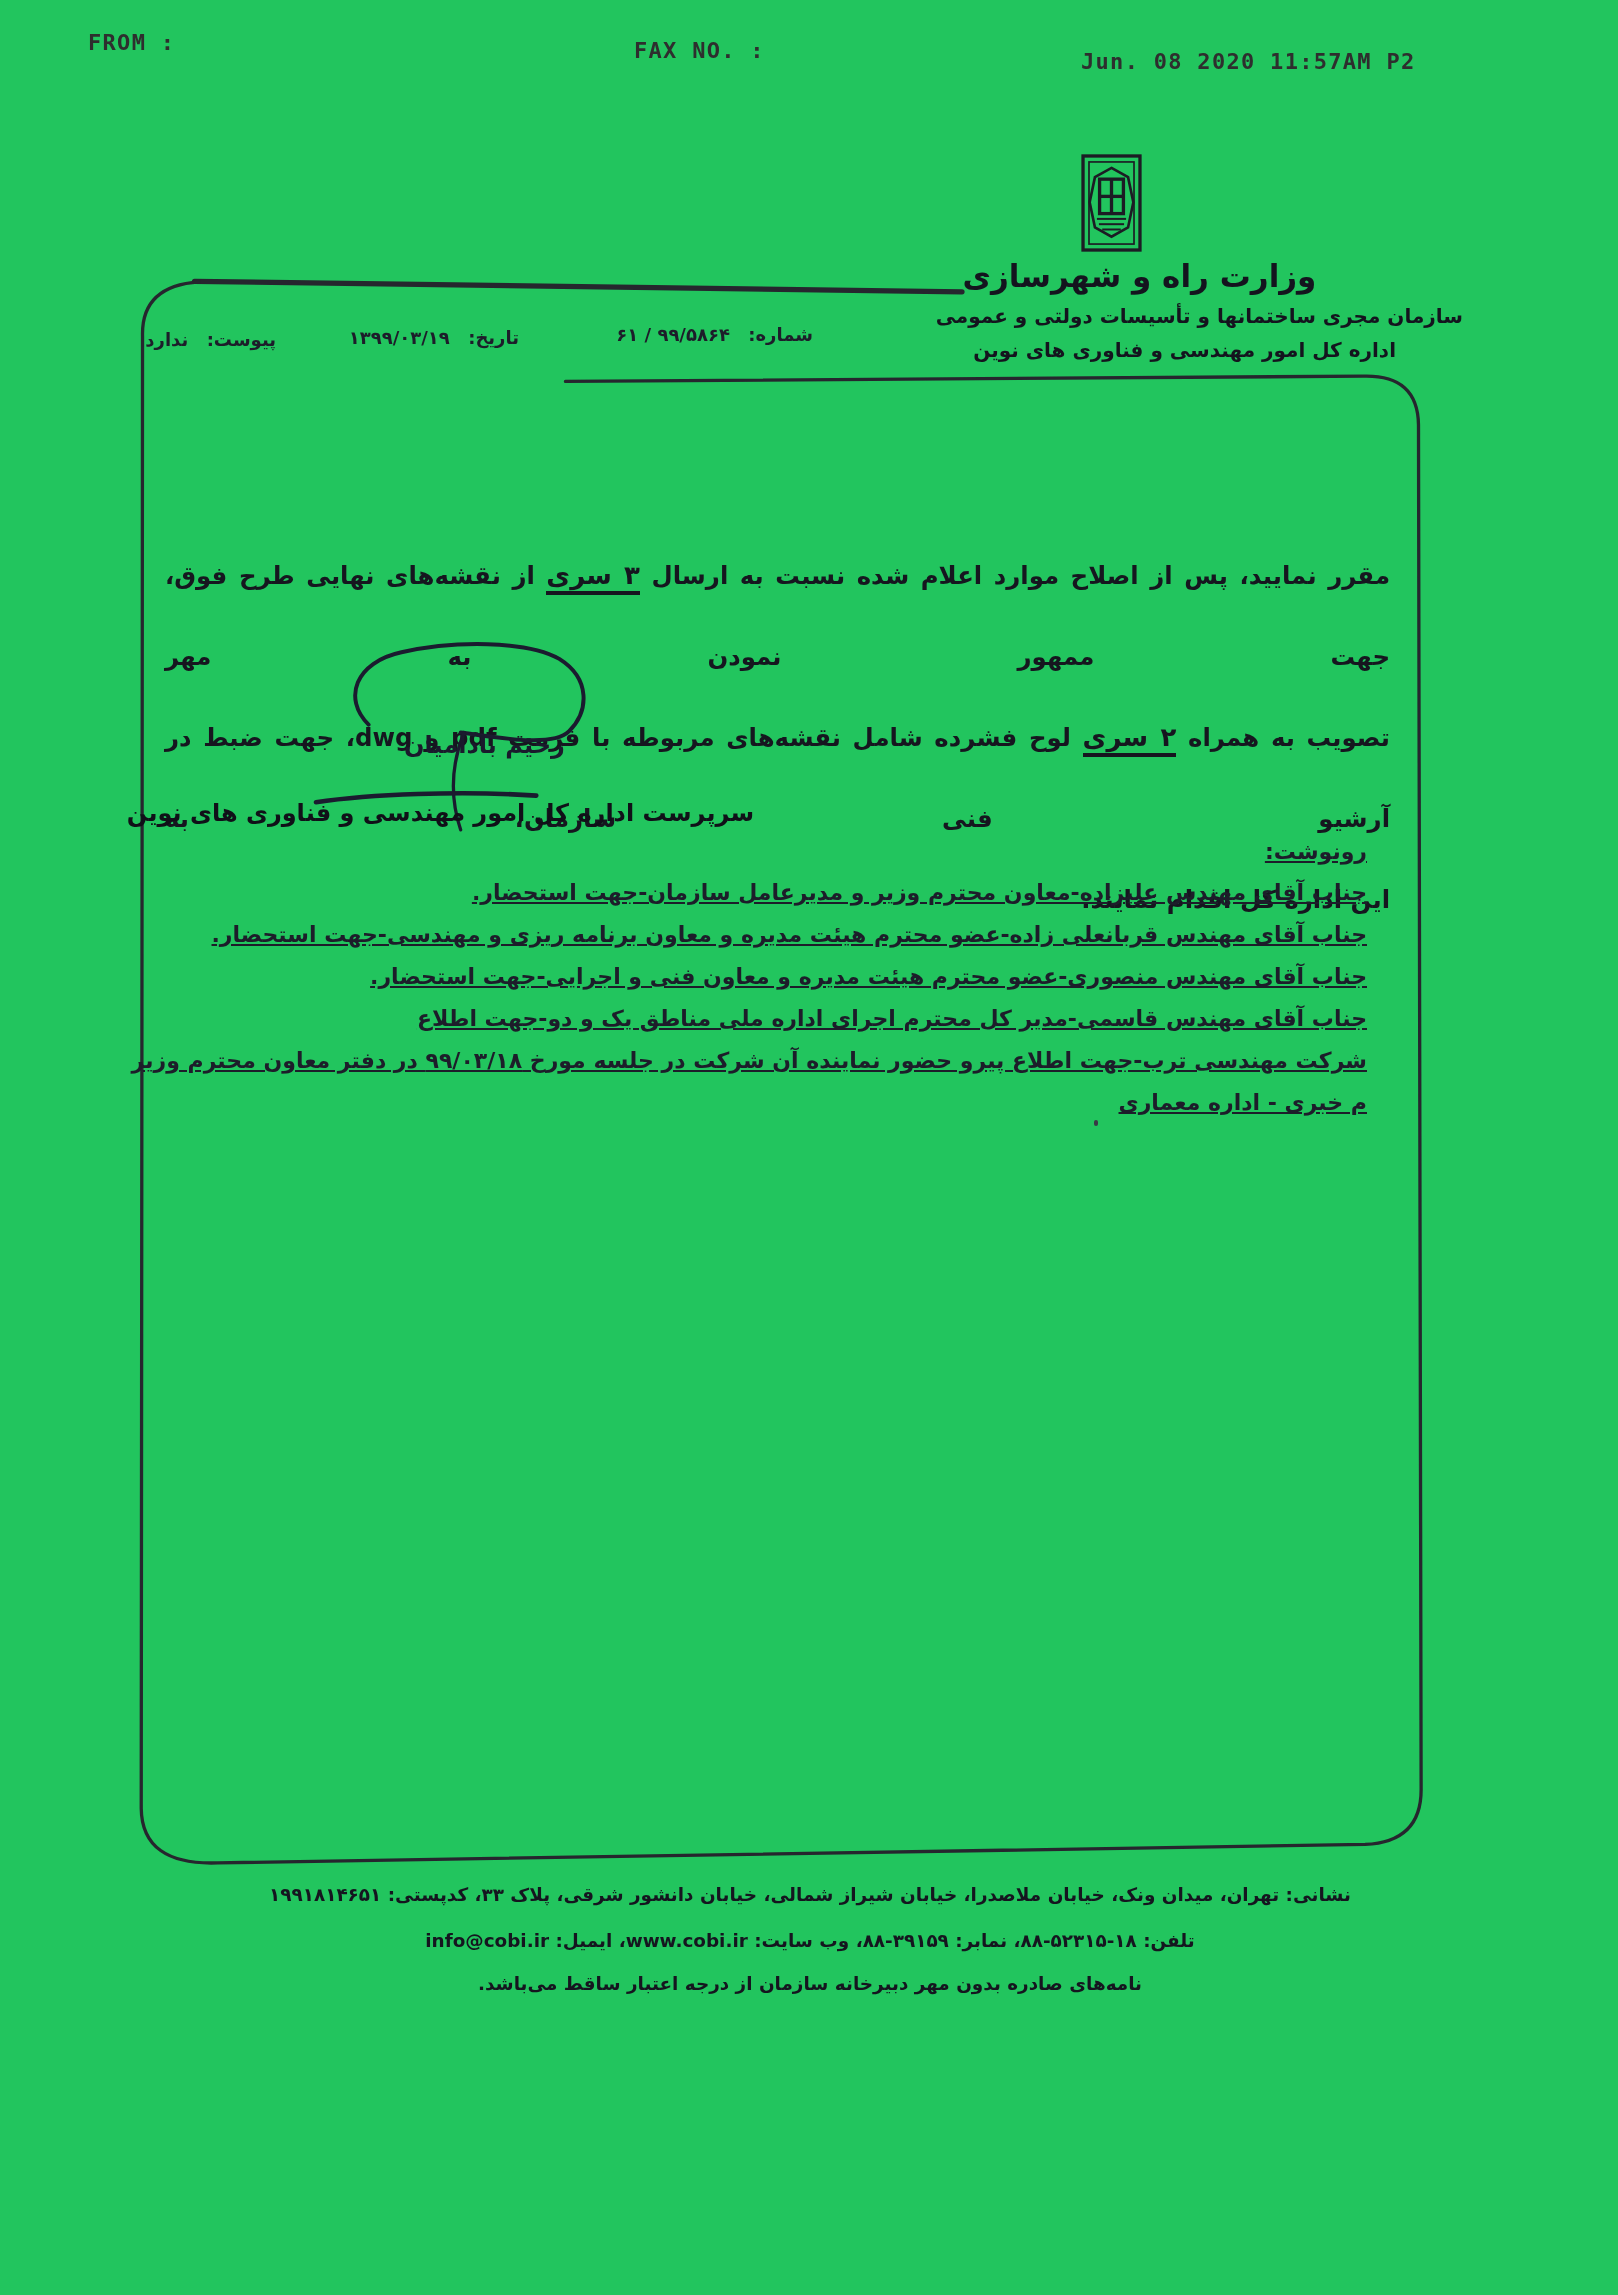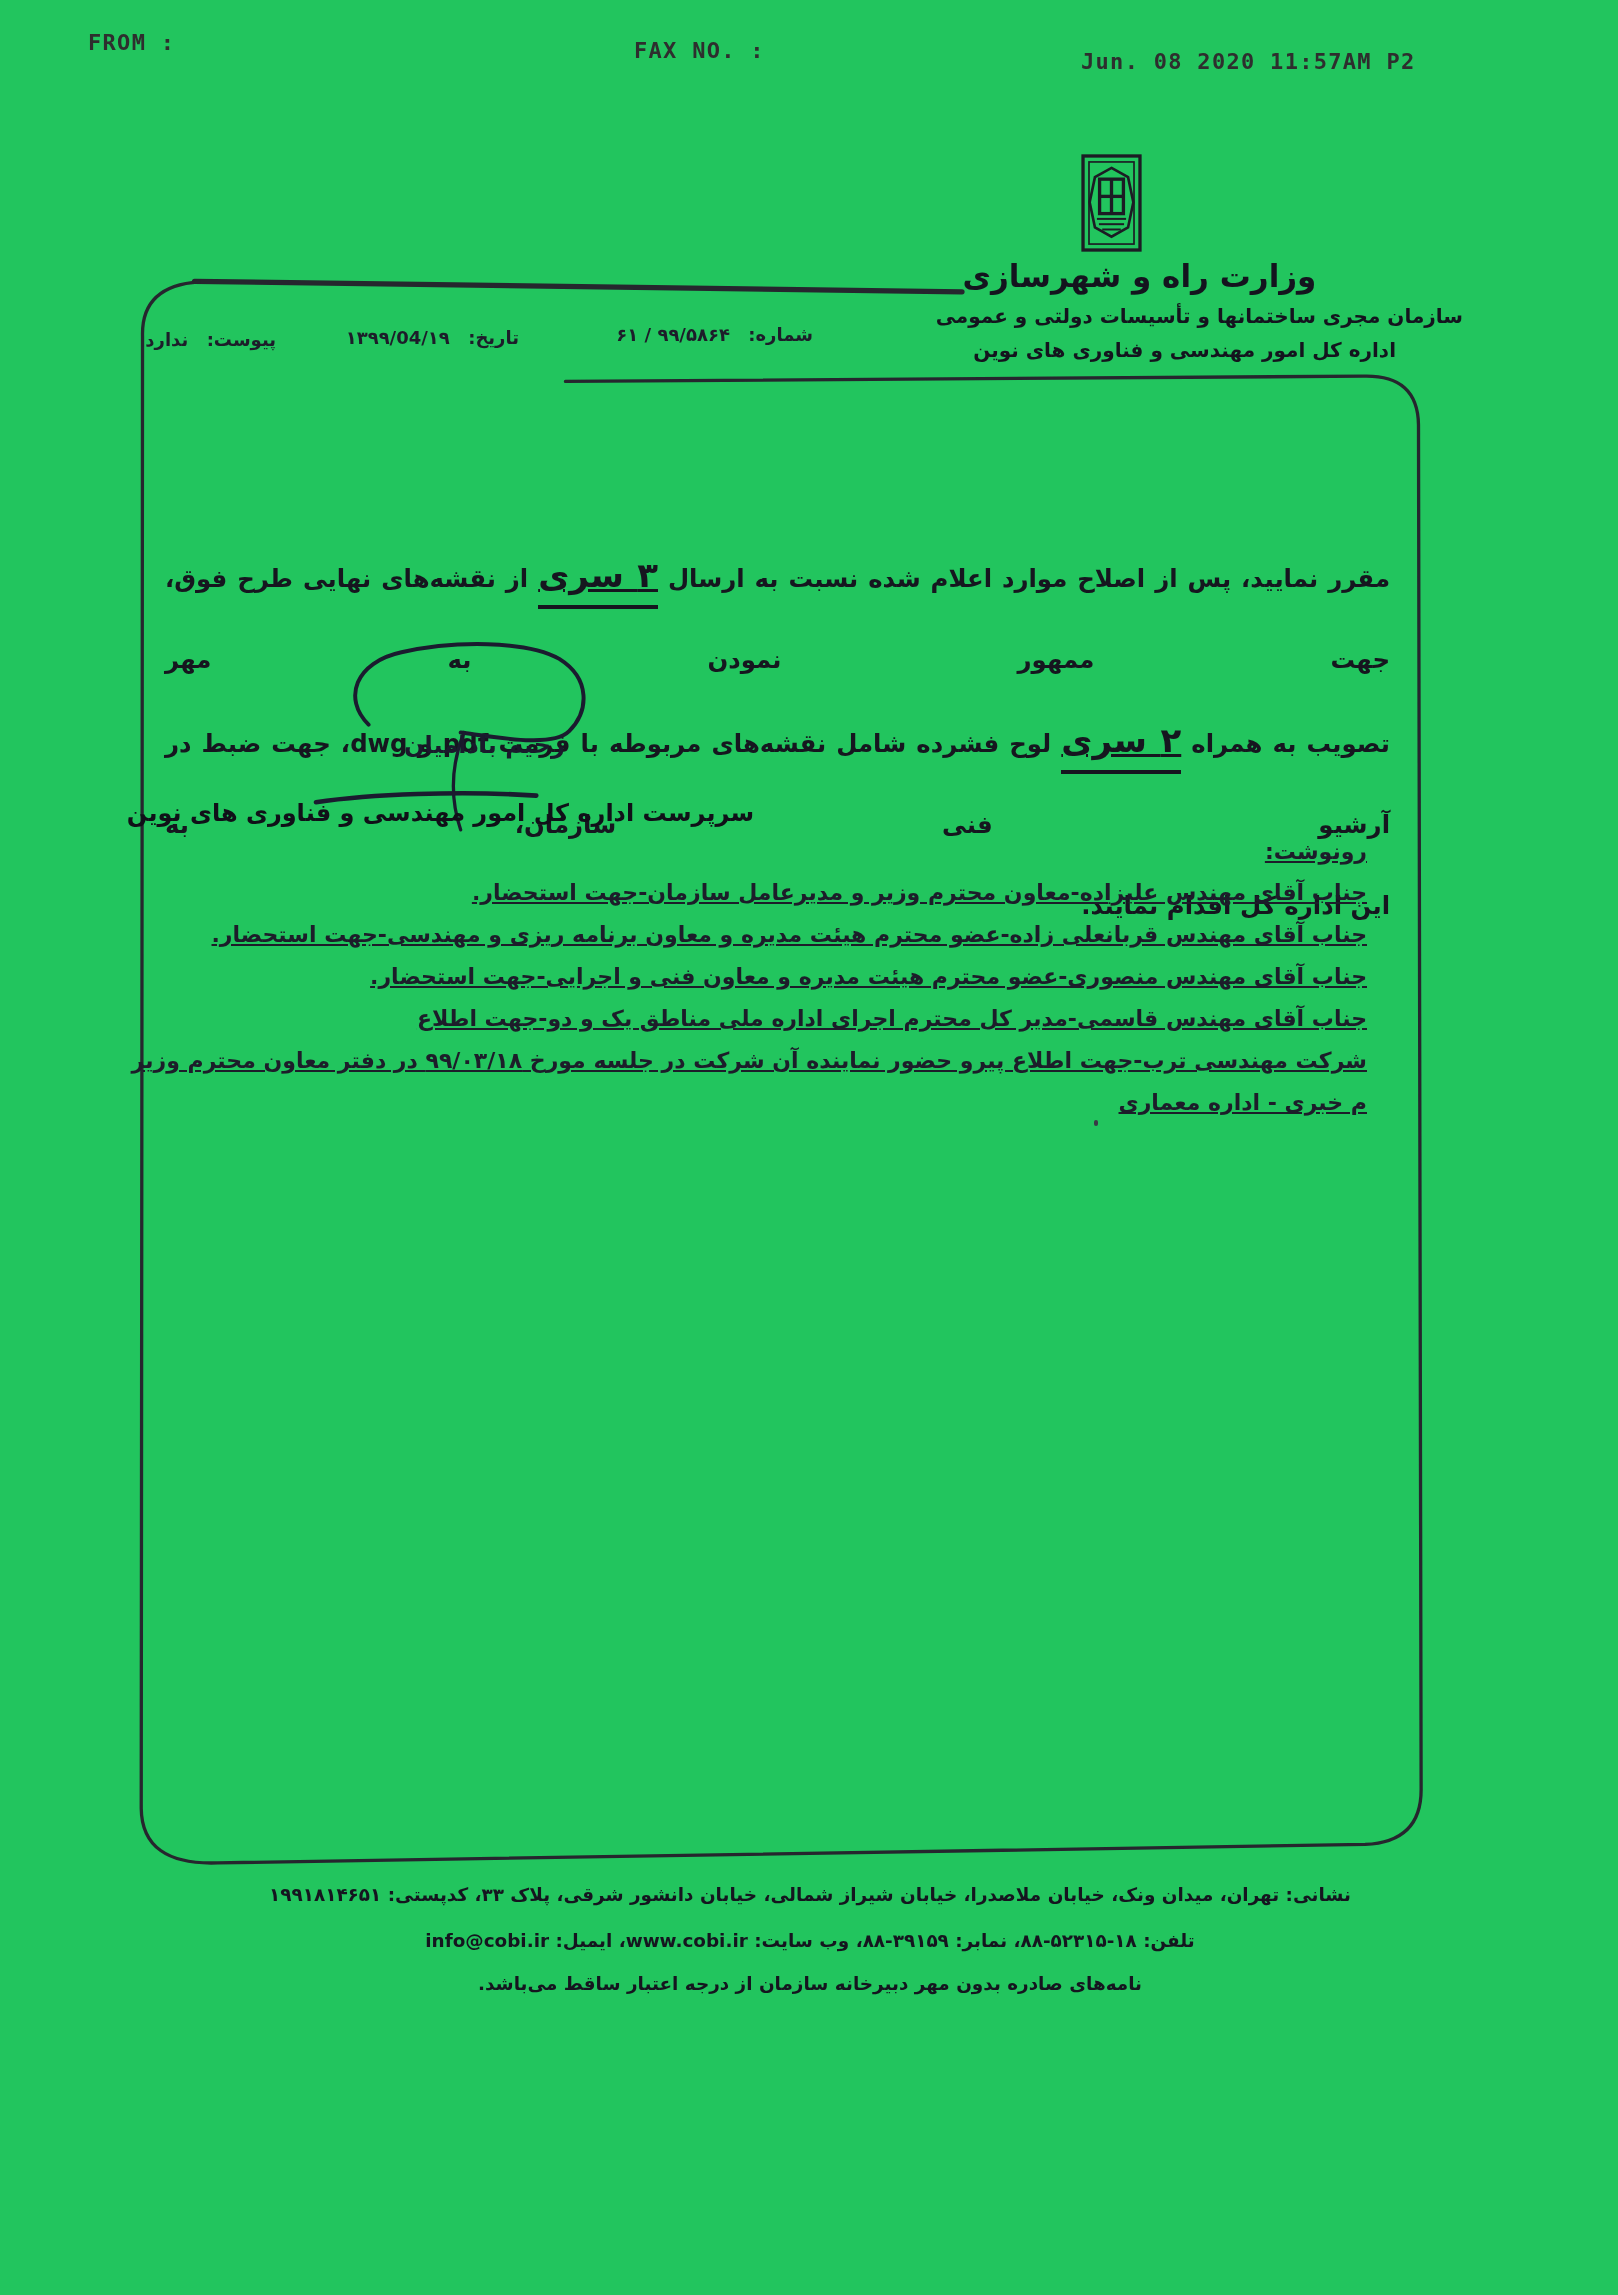--- a/index.html
+++ b/index.html
@@ -19,21 +19,21 @@
   .lh{font-weight:bold;color:#14141e;text-align:center;white-space:nowrap;}
   .lh-ministry{font-size:31px;letter-spacing:0.7px;}
   .lh-sub{font-size:20px;}
   
   .fv{direction:rtl;font-size:18px;font-weight:bold;color:#1d1d2a;white-space:nowrap;margin-left:15px;}
   .fv .val{margin-right:18.4px;}
   
   .body-par{direction:rtl;font-size:24.4px;font-weight:bold;color:#16161f;}
   .body-line{line-height:81px;text-align:justify;white-space:normal;}
   .body-line.full{text-align-last:justify;}
-  .body-line .em{border-bottom:4px solid #16161f;padding-bottom:10px;font-size:34px;text-decoration:underline;}
+  .body-line .em{border-bottom:4px solid #16161f;padding-bottom:1px;font-size:26px;}
   
   .sig-name{font-size:24px;font-weight:bold;text-align:center;color:#1a1a2c;white-space:nowrap;}
   .sig-title{font-size:24px;font-weight:bold;color:#101018;white-space:nowrap;}
   
   .cc{direction:rtl;text-align:right;font-size:22px;font-weight:bold;color:#1d1d2a;text-decoration:underline;}
   .cc .cc-label{line-height:41px;}
   .cc .cc-item{line-height:42px;white-space:nowrap;}
   
   .footer-line{
     direction:rtl;text-align:center;font-size:18.4px;font-weight:bold;
@@ -72,21 +72,21 @@
   <svg class="abs" style="left:0;top:0;" width="1619" height="2295" viewBox="0 0 2457 3484">
     <path d="M 295 427 L 1460 443" fill="none" stroke="#26262e" stroke-width="8" stroke-linecap="round"></path>
     <path d="M 858 579 L 2070 571 Q 2152 569 2153 645 L 2157 2715 Q 2158 2796 2072 2800
              L 330 2828 Q 215 2832 214 2745 L 216 510 Q 214 434 302 428" fill="none" stroke="#26262e" stroke-width="5" stroke-linecap="round"></path>
   </svg>
 
   <div class="abs fv" style="right:806px;top:324px;">
     <span>شماره:</span><span class="val">۹۹/۵۸۶۴ / ۶۱</span>
   </div>
   <div class="abs fv" style="right:1100px;top:327px;">
-    <span>تاریخ:</span><span class="val">۱۳۹۹/04/۱۹</span>
+    <span>تاریخ:</span><span class="val">۱۳۹۹/۰۳/۱۹</span>
   </div>
   <div class="abs fv" style="right:1343px;top:329px;">
     <span>پیوست:</span><span class="val">ندارد</span>
   </div>
 
   <div class="abs body-par" style="left:165px;top:535px;width:1225px;">
       <div class="body-line full"><span>مقرر نمایید، پس از اصلاح موارد اعلام شده نسبت به ارسال </span><span class="em">۳ سری</span><span> از نقشه‌های نهایی طرح فوق، جهت ممهور نمودن به مهر</span></div>
       <div class="body-line full"><span>تصویب به همراه </span><span class="em">۲ سری</span><span> لوح فشرده شامل نقشه‌های مربوطه با فرمت pdf و dwg، جهت ضبط در آرشیو فنی سازمان، به</span></div>
       <div class="body-line"><span>این اداره کل اقدام نمایند.</span></div>
     </div>

